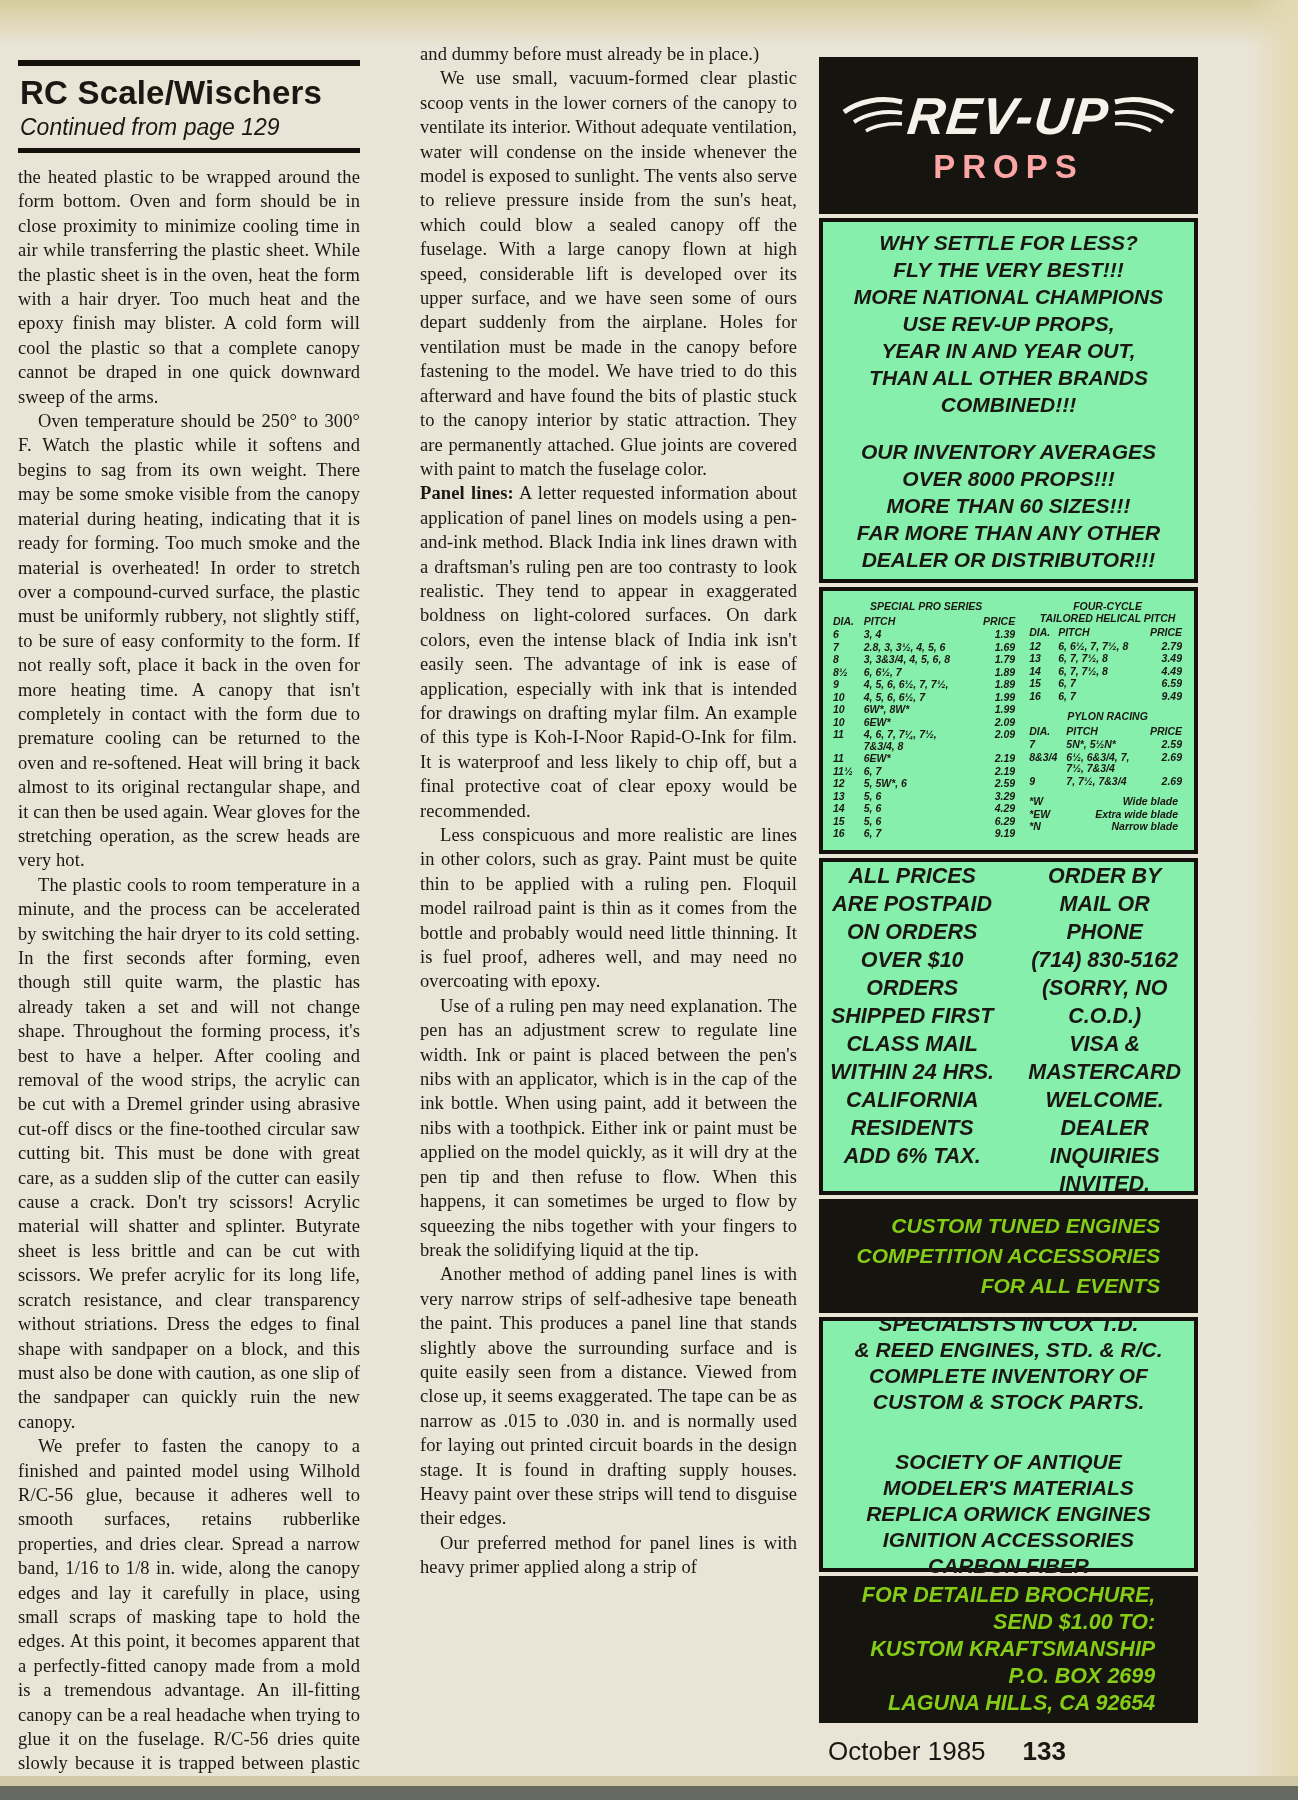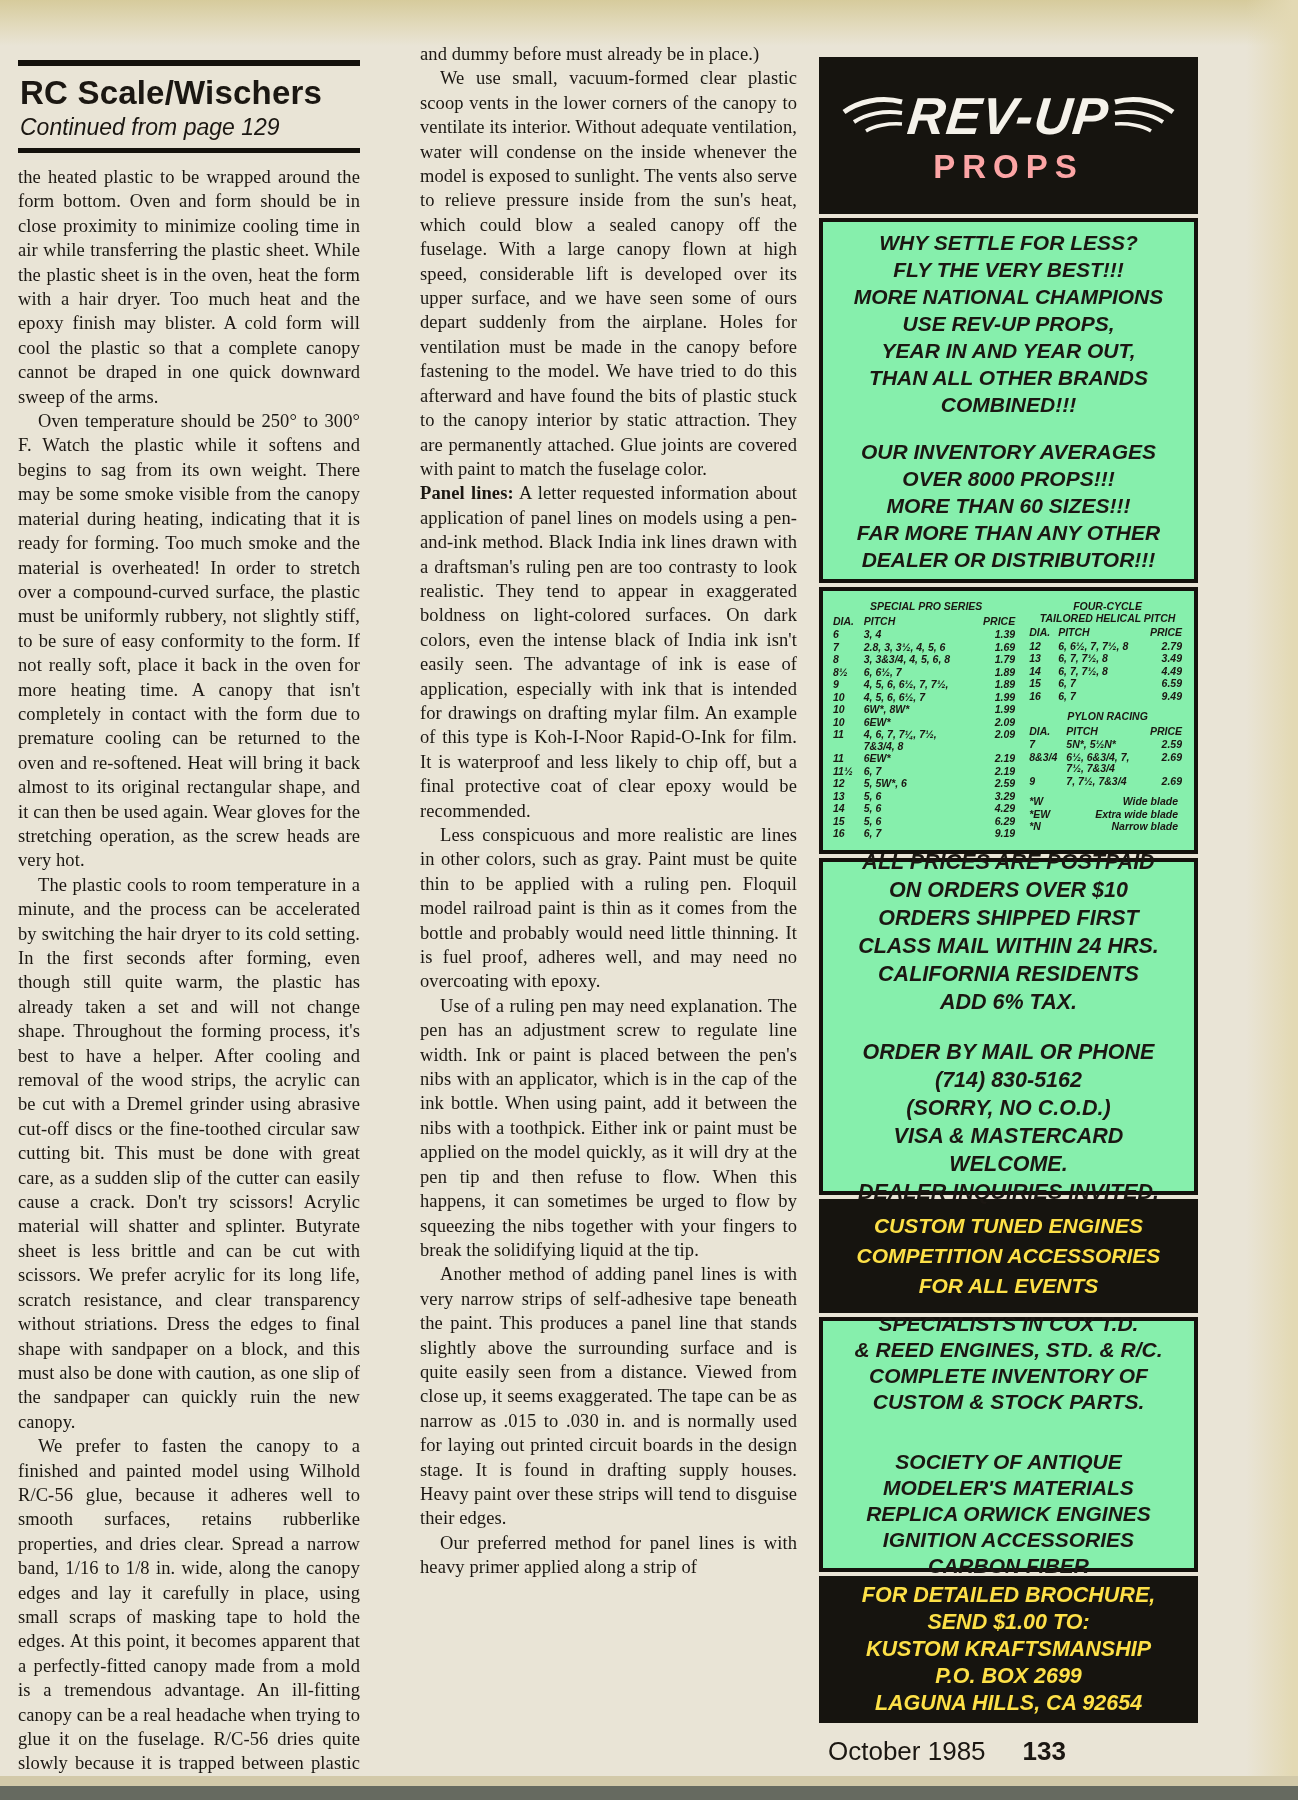--- a/index.html
+++ b/index.html
@@ -35,21 +35,21 @@
                  font-style:italic;font-size:23px;margin:0 0 7px 2px;}
 
   
   .ad{position:absolute;left:819px;top:57px;width:379px;
       font-family:"Liberation Sans","DejaVu Sans",sans-serif;}
   .ad-box{box-sizing:border-box;margin-bottom:4px;}
   .ad-black{background:#16140f;color:#f1eee4;}
   .ad-white{background:#86efac;border:4px solid #14110c;}
   .ad-lines{white-space:pre-line;text-align:center;font-weight:bold;font-style:italic;
             margin:0;}
-  .inv{color:#fde047;}
+  .inv{color:#84cc16;text-align:right;}
 
   .ad-logo{height:157px;display:flex;flex-direction:column;align-items:center;
            justify-content:center;}
   .logo-row{display:flex;align-items:center;gap:4px;}
   .logo-text{color:#f5f2ea;font-weight:bold;font-style:italic;font-size:52px;
              letter-spacing:1px;transform:skewX(-6deg);}
   .logo-sub{color:#fca5a5;font-weight:bold;font-size:33px;letter-spacing:7px;margin-top:2px;}
   .wing{width:62px;height:44px;}
 
   .ad-promo{height:365px;display:flex;flex-direction:column;justify-content:center;gap:20px;}
@@ -62,22 +62,22 @@
   .ptable caption{white-space:pre-line;text-align:center;font-size:10.5px;
                   font-weight:bold;font-style:italic;padding-bottom:3px;}
   .ptable th{text-align:left;padding:0 4px 2px 0;font-size:10.5px;}
   .ptable th:last-child{text-align:right;}
   .ptable td{padding:0 4px 1px 0;white-space:pre-line;vertical-align:top;}
   .ptable td:last-child{text-align:right;}
   .t-left{width:190px;}
   .tables-right{display:flex;flex-direction:column;gap:8px;width:160px;}
   .legend td{padding-right:8px;}
 
-  .ad-order{height:337px;display:flex;flex-direction:column;justify-content:center;gap:22px;
-            padding:0 4px;align-items:center;}
+  .ad-order{height:337px;display:flex;flex-direction:row;justify-content:center;gap:22px;
+            padding:0 4px;}
   .ad-order .ad-lines{font-size:21.5px;line-height:28px;}
 
   .ad-custom{height:114px;display:flex;align-items:center;justify-content:center;}
   .ad-custom .ad-lines{font-size:21px;line-height:30px;}
 
   .ad-spec{height:255px;display:flex;flex-direction:column;justify-content:center;gap:34px;}
   .ad-spec .ad-lines{font-size:21px;line-height:26px;}
 
   .ad-broch{height:147px;display:flex;align-items:center;justify-content:center;}
   .ad-broch .ad-lines{font-size:21.5px;line-height:27px;}

